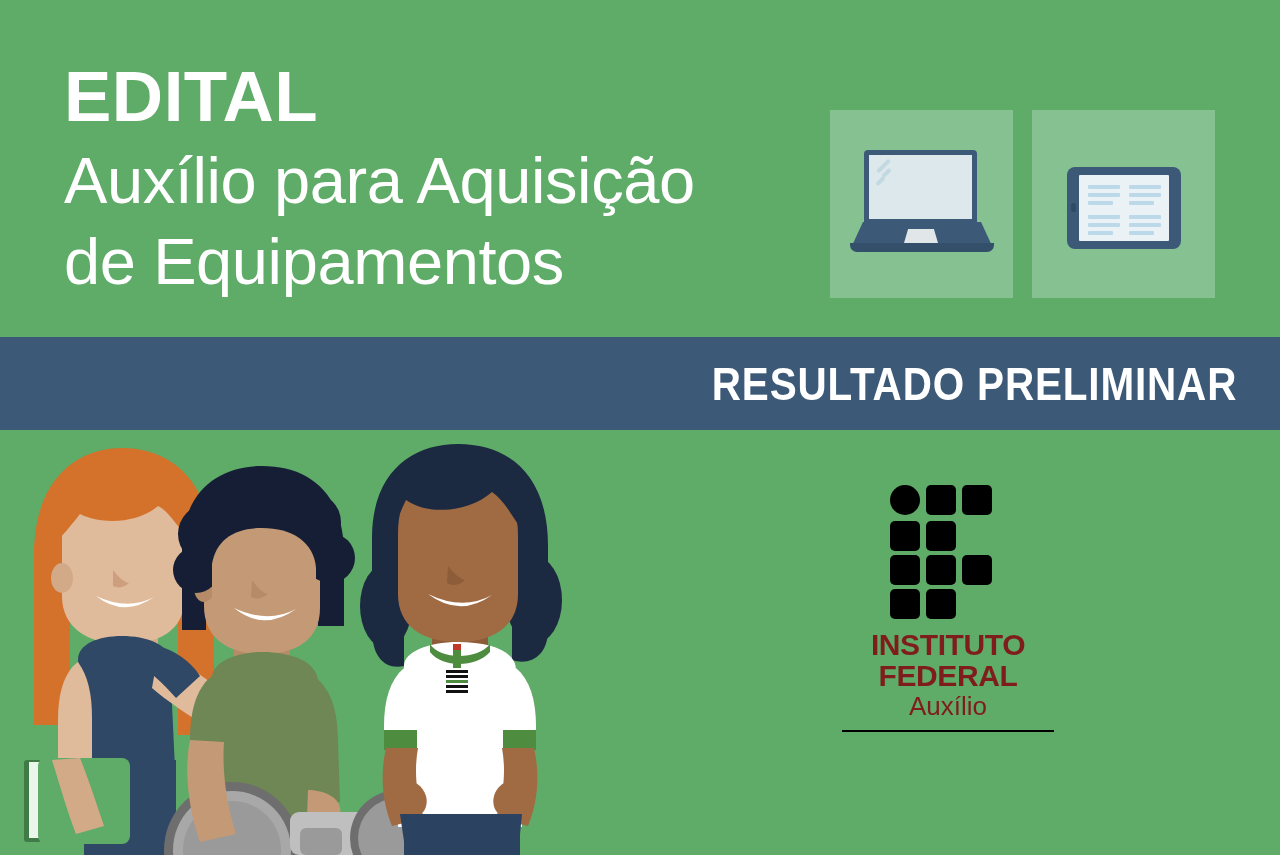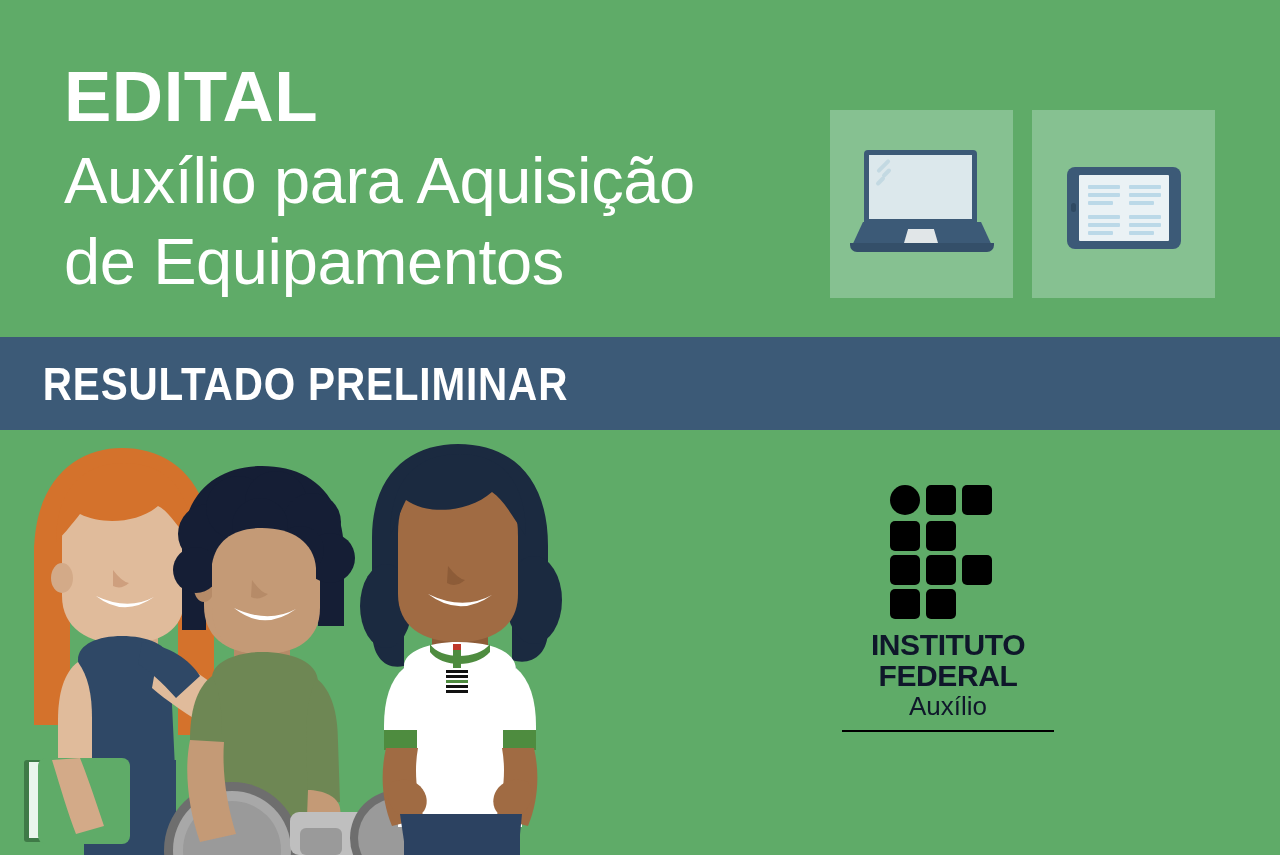--- a/index.html
+++ b/index.html
@@ -146,21 +146,21 @@
   
   .banner {
     position: absolute;
     left: 0;
     top: 337px;
     width: 1280px;
     height: 93px;
     background: #3C5A77;
     display: flex;
     align-items: center;
-    justify-content: flex-start;
+    justify-content: flex-end;
   }
   .banner-text {
     color: #ffffff;
     font-size: 47px;
     font-weight: 700;
     letter-spacing: 1.0px;
     transform: scaleX(0.86);
     transform-origin: center;
     white-space: nowrap;
   }
@@ -176,21 +176,21 @@
     overflow: hidden;
   }
 
   
   .logo-block {
     position: absolute;
     left: 838px;
     top: 55px;
     width: 220px;
     text-align: center;
-    color: #0f172a;
+    color: #7f1d1d;
   }
   .logo-mark {
     position: relative;
     width: 116px;
     height: 132px;
     margin: 0 auto;
   }
   .logo-mark i {
     position: absolute;
     background: #000000;

